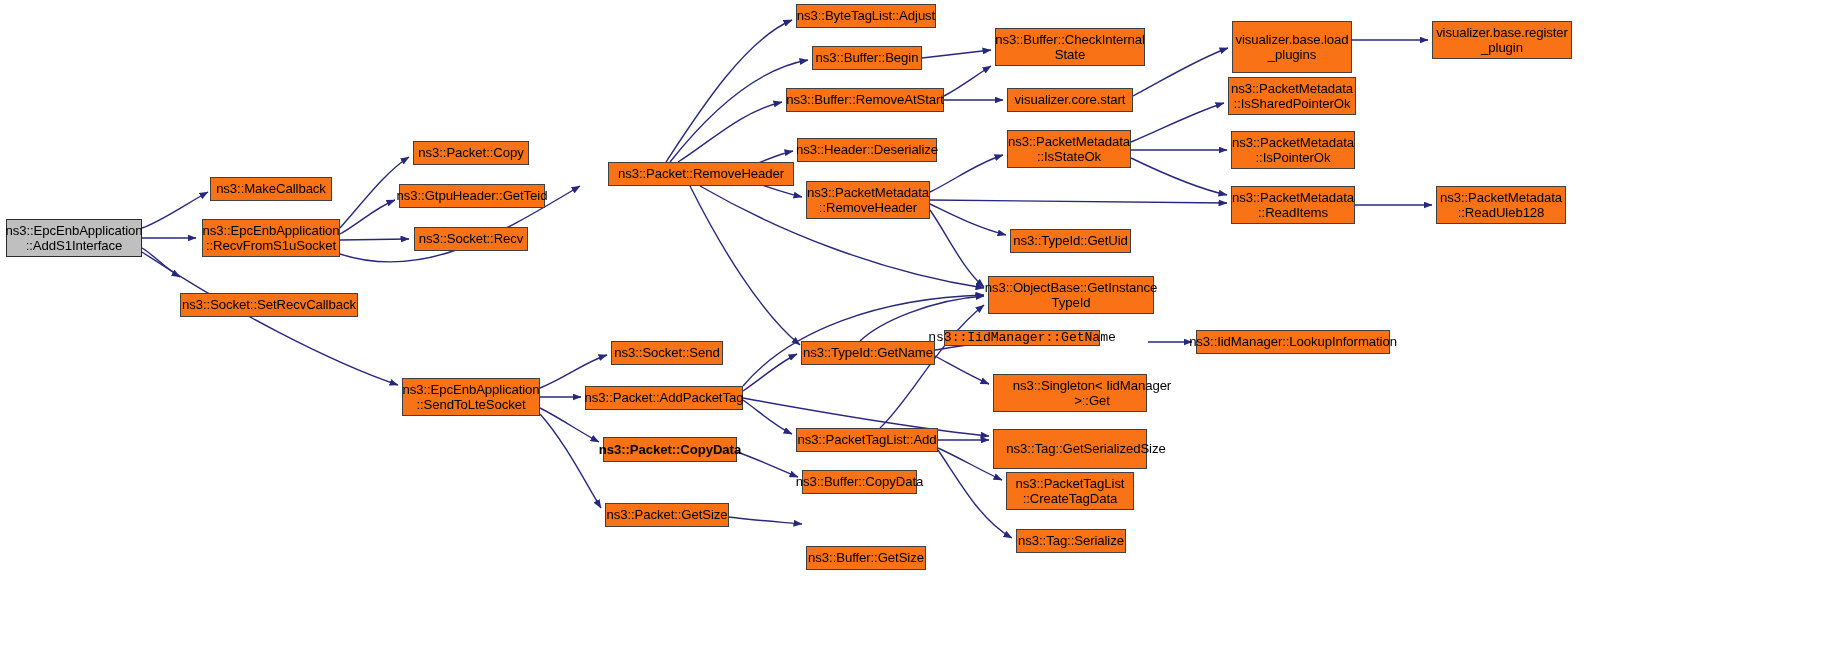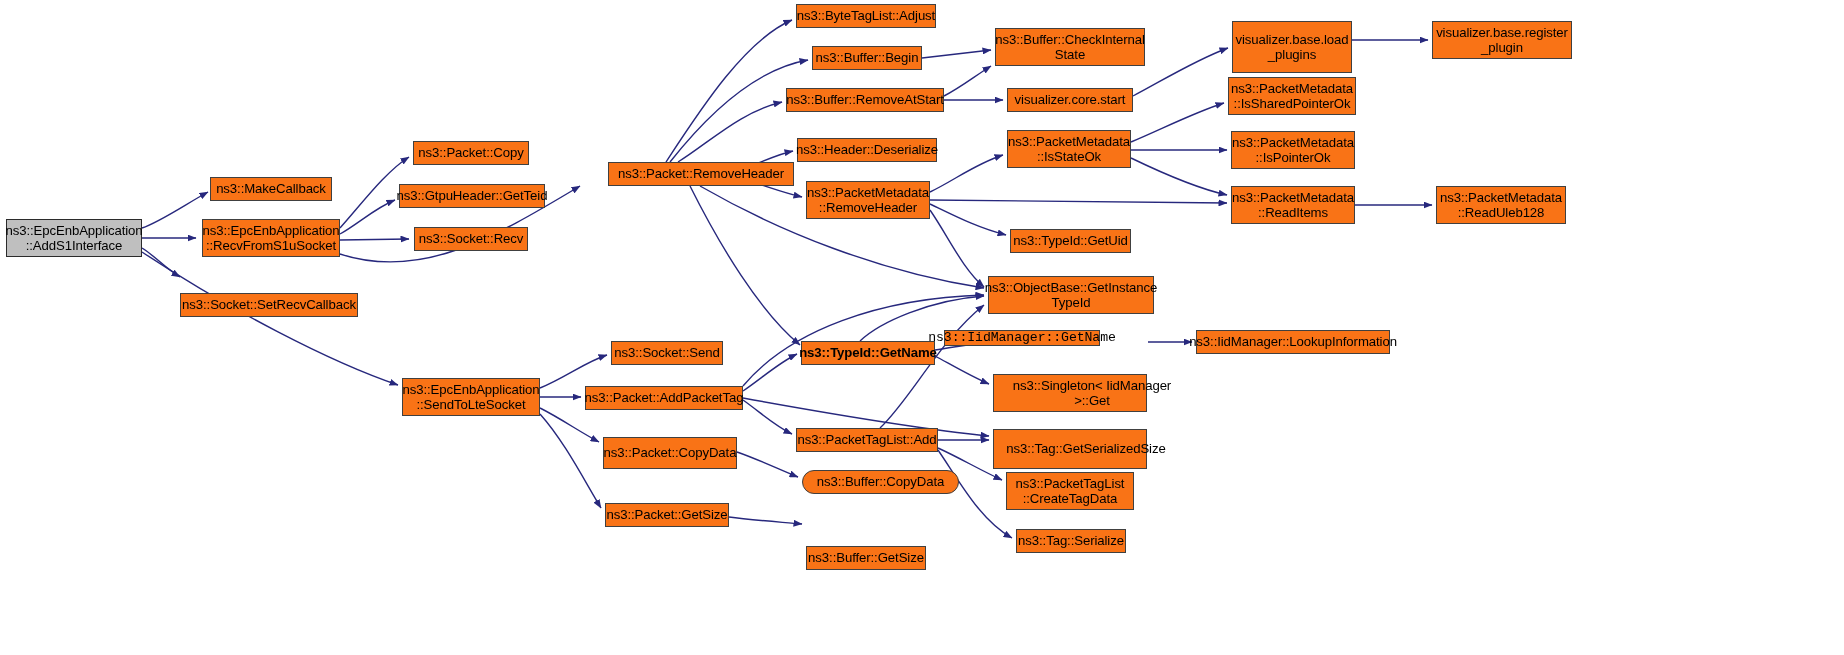--- a/index.html
+++ b/index.html
@@ -136,25 +136,25 @@
       <div class="graph-node" style="left: 1231px; top: 186px; width: 124px; height: 38px;"><span>ns3::PacketMetadata
 ::ReadItems</span></div>
       <div class="graph-node" style="left: 1432px; top: 21px; width: 140px; height: 38px;"><span>visualizer.base.register
 _plugin</span></div>
       <div class="graph-node" style="left: 1436px; top: 186px; width: 130px; height: 38px;"><span>ns3::PacketMetadata
 ::ReadUleb128</span></div>
       <div class="graph-node" style="left: 611px; top: 341px; width: 112px; height: 24px;"><span>ns3::Socket::Send</span></div>
       <div class="graph-node" style="left: 402px; top: 378px; width: 138px; height: 38px;"><span>ns3::EpcEnbApplication
 ::SendToLteSocket</span></div>
       <div class="graph-node" style="left: 585px; top: 386px; width: 158px; height: 24px;"><span>ns3::Packet::AddPacketTag</span></div>
-      <div class="graph-node" style="left: 603px; top: 437px; width: 134px; height: 32px;"><span>ns3::Packet::CopyData</span></div>
+      <div class="graph-node" style="left: 603px; top: 437px; width: 134px; height: 25px; font-weight: bold;"><span>ns3::Packet::CopyData</span></div>
       <div class="graph-node" style="left: 605px; top: 503px; width: 124px; height: 24px;"><span>ns3::Packet::GetSize</span></div>
-      <div class="graph-node" style="left: 801px; top: 341px; width: 134px; height: 24px; font-weight: bold;"><span>ns3::TypeId::GetName</span></div>
+      <div class="graph-node" style="left: 801px; top: 341px; width: 134px; height: 24px;"><span>ns3::TypeId::GetName</span></div>
       <div class="graph-node" style="left: 796px; top: 428px; width: 142px; height: 24px;"><span>ns3::PacketTagList::Add</span></div>
-      <div class="graph-node" style="left: 802px; top: 470px; width: 157px; height: 24px; border-radius: 12px;"><span>ns3::Buffer::CopyData</span></div>
+      <div class="graph-node" style="left: 802px; top: 470px; width: 115px; height: 24px;"><span>ns3::Buffer::CopyData</span></div>
       <div class="graph-node" style="left: 806px; top: 513px; width: 120px; height: 24px; margin-top: 33px;"><span>ns3::Buffer::GetSize</span></div>
       <div class="graph-node" style="left: 944px; top: 330px; width: 156px; height: 16px; font-family: Liberation Mono, monospace;"><span>ns3::IidManager::GetName</span></div>
       <div class="graph-node" style="left: 993px; top: 374px; width: 154px; height: 38px; padding-left: 44px;"><span>ns3::Singleton&lt; IidManager
 &gt;::Get</span></div>
       <div class="graph-node" style="left: 993px; top: 429px; width: 154px; height: 40px; padding-left: 32px;"><span>ns3::Tag::GetSerializedSize</span></div>
       <div class="graph-node" style="left: 1006px; top: 472px; width: 128px; height: 38px;"><span>ns3::PacketTagList
 ::CreateTagData</span></div>
       <div class="graph-node" style="left: 1016px; top: 529px; width: 110px; height: 24px;"><span>ns3::Tag::Serialize</span></div>
       <div class="graph-node" style="left: 1196px; top: 330px; width: 194px; height: 24px;"><span>ns3::IidManager::LookupInformation</span></div>
     </div>

